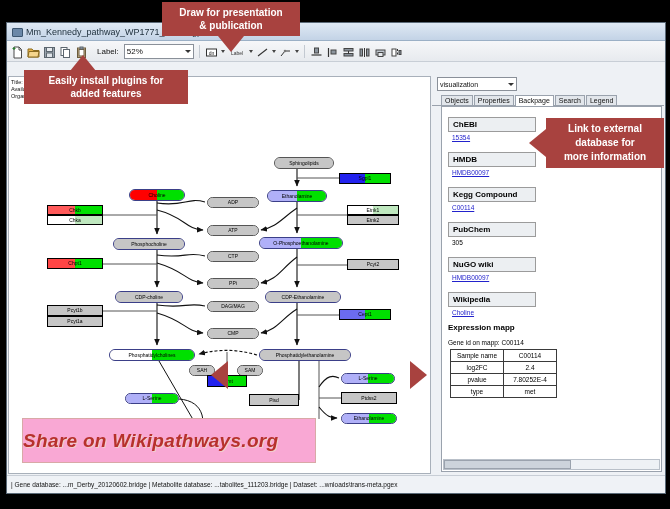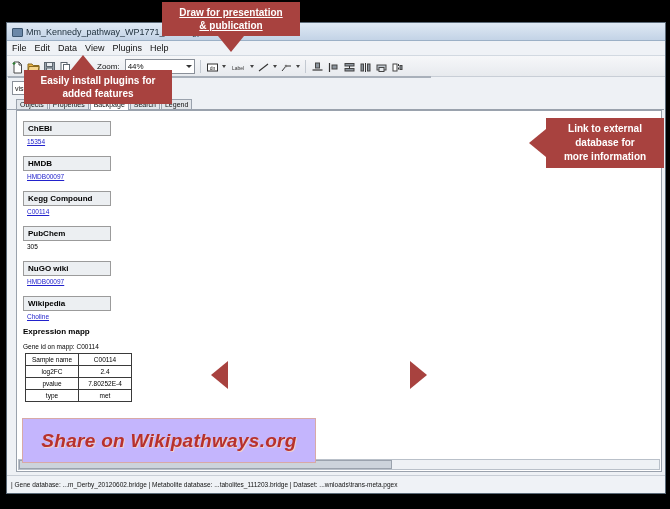--- a/index.html
+++ b/index.html
@@ -23,21 +23,21 @@
            display:flex;align-items:center;padding-left:4px;gap:3px;}
   .tb-btn{width:13px;height:13px;display:inline-block;position:relative;}
   .tb-sep{width:1px;height:13px;background:#c3c9d1;margin:0 2px;}
   .zoom-label{font-size:8px;color:#111;margin:0 2px 0 6px;}
   .zoom-combo{width:64px;height:13px;background:#fff;border:1px solid #8a9099;display:flex;
               align-items:center;justify-content:space-between;padding:0 2px;font-size:8px;color:#111;}
   .caret{width:0;height:0;border-left:3px solid transparent;border-right:3px solid transparent;border-top:3px solid #333;}
   .mini-caret{width:0;height:0;border-left:2px solid transparent;border-right:2px solid transparent;border-top:3px solid #444;}
 
   
-  .content{position:absolute;left:0;top:52px;right:0;bottom:18px;display:flex;flex-direction:column;}
+  .content{position:absolute;left:0;top:52px;right:0;bottom:18px;display:flex;}
   .canvas-pane{position:relative;width:421px;background:#fff;border:1px solid #a8b0ba;margin:1px;overflow:hidden;}
   .side-pane{position:relative;flex:1;background:#eef1f5;margin:1px 1px 1px 0;display:flex;flex-direction:column;}
 
   .pathway-meta{position:absolute;left:2px;top:2px;font-size:5.5px;color:#111;line-height:7px;}
 
   
   .node{position:absolute;box-sizing:border-box;display:flex;align-items:center;justify-content:center;
         font-size:5px;color:#000;text-align:center;line-height:1;white-space:nowrap;}
   .met{border:1px solid #3b3f88;border-radius:7px;background:#c6c6c6;overflow:hidden;}
   .gene{border:1px solid #000;background:#c6c6c6;}
@@ -75,45 +75,37 @@
   
   .ann{position:absolute;background:#a8423f;color:#fff;font-weight:bold;text-align:center;
        font-size:10px;line-height:13px;display:flex;align-items:center;justify-content:center;
        padding:3px 6px;box-sizing:border-box;z-index:40;}
   .arrow-dn{position:absolute;width:0;height:0;border-left:13px solid transparent;border-right:13px solid transparent;
             border-top:16px solid #a8423f;z-index:40;}
   .arrow-up{position:absolute;width:0;height:0;border-left:13px solid transparent;border-right:13px solid transparent;
             border-bottom:16px solid #a8423f;z-index:40;}
   .arrow-lt{position:absolute;width:0;height:0;border-top:14px solid transparent;border-bottom:14px solid transparent;
             border-right:17px solid #a8423f;z-index:40;}
-  .share{position:absolute;left:22px;top:418px;width:292px;height:43px;background:#c4b5fd;border:1px solid #d8a9a6;
-         display:flex;align-items:center;justify-content:center;z-index:41;}
+  .share{position:absolute;left:22px;top:418px;width:292px;height:43px;background:#f9a8d4;border:1px solid #d8a9a6;
+         display:flex;align-items:center;justify-content:flex-start;z-index:41;}
   .share span{font-size:19px;font-style:italic;font-weight:bold;color:#b7312c;
               text-shadow:1px 1px 0 #f0cfcd;letter-spacing:.3px;}
 </style>
 </head>
 <body>
 
 <div id="root">
 
   <div class="window">
 
     <div class="titlebar">
       <span class="tb-icon"></span>
       <span class="title-text">Mm_Kennedy_pathway_WP1771_45176.gpml</span>
     </div>
 
-    <div class="menubar">
-      <span>File</span>
-      <span>Edit</span>
-      <span>Data</span>
-      <span>View</span>
-      <span>Plugins</span>
-      <span>Help</span>
-    </div>
 
     <div class="toolbar">
       <span class="tb-btn">
         <svg width="13" height="13" viewBox="0 0 13 13">
             <path d="M3 1h5l2.5 2.5V12H3z" fill="#fff" stroke="#4a4a4a"></path>
             <path d="M8 1v3h2.5" fill="none" stroke="#4a4a4a"></path>
             <path d="M1.5 2.5h3M3 1v3" stroke="#2e7d32" stroke-width="1.2"></path>
           </svg>
       </span>
       <span class="tb-btn">
@@ -136,23 +128,23 @@
           </svg>
       </span>
       <span class="tb-btn">
         <svg width="13" height="13" viewBox="0 0 13 13">
             <rect x="2.5" y="2" width="8" height="9.5" fill="#cdb894" stroke="#6b5b3c"></rect>
             <rect x="4" y="3.5" width="5" height="6.5" fill="#fff" stroke="#6b5b3c"></rect>
             <rect x="5" y="1" width="3" height="2" fill="#9aa4ae" stroke="#5c666f"></rect>
           </svg>
       </span>
 
-      <span class="zoom-label">Zoom:</span>
+      <span class="zoom-label">Label:</span>
       <span class="zoom-combo">
-        <span>44%</span>
+        <span>52%</span>
         <span class="caret"></span>
       </span>
 
       <span class="tb-sep"></span>
 
       <span class="tb-btn">
         <svg width="13" height="13" viewBox="0 0 13 13">
             <rect x="1.5" y="3" width="10" height="7" fill="#fff" stroke="#333"></rect>
             <text x="6.5" y="8.6" font-size="5" text-anchor="middle" fill="#222" font-family="Liberation Sans">dn</text>
           </svg>
@@ -526,27 +518,27 @@
           </div>
         </div>
       </div>
     </div>
 
     <div class="statusbar">
       <span>| Gene database: ...m_Derby_20120602.bridge | Metabolite database: ...tabolites_111203.bridge | Dataset: ...wnloads\trans-meta.pgex</span>
     </div>
   </div>
 
-  <div class="ann" style="left:162px;top:2px;width:138px;height:34px;text-decoration:underline;">
+  <div class="ann" style="left:162px;top:2px;width:138px;height:34px;">
     <span style="white-space:pre-line">Draw for presentation
 &amp; publication</span>
   </div>
   <div class="arrow-dn" style="left:218px;top:36px;"></div>
 
-  <div class="ann" style="left:24px;top:70px;width:148px;height:34px;">
+  <div class="ann" style="left:24px;top:70px;width:164px;height:34px;">
     <span style="white-space:pre-line">Easily install plugins for
 added features</span>
   </div>
   <div class="arrow-up" style="left:70px;top:55px;"></div>
 
   <div class="ann" style="left:546px;top:118px;width:118px;height:50px;line-height:14px;">
     <span style="white-space:pre-line">Link  to external
 database  for
 more information</span>
   </div>

